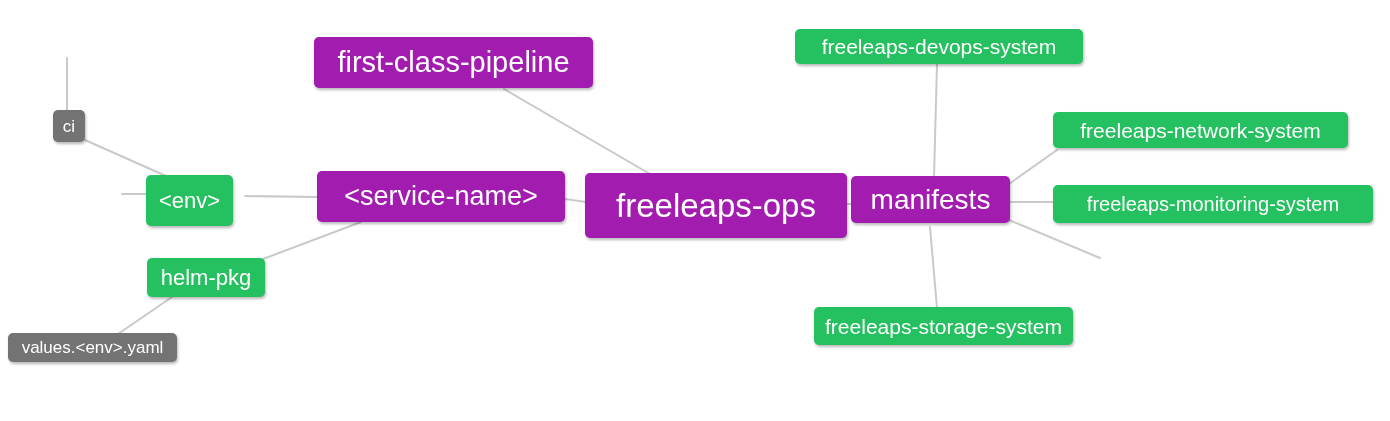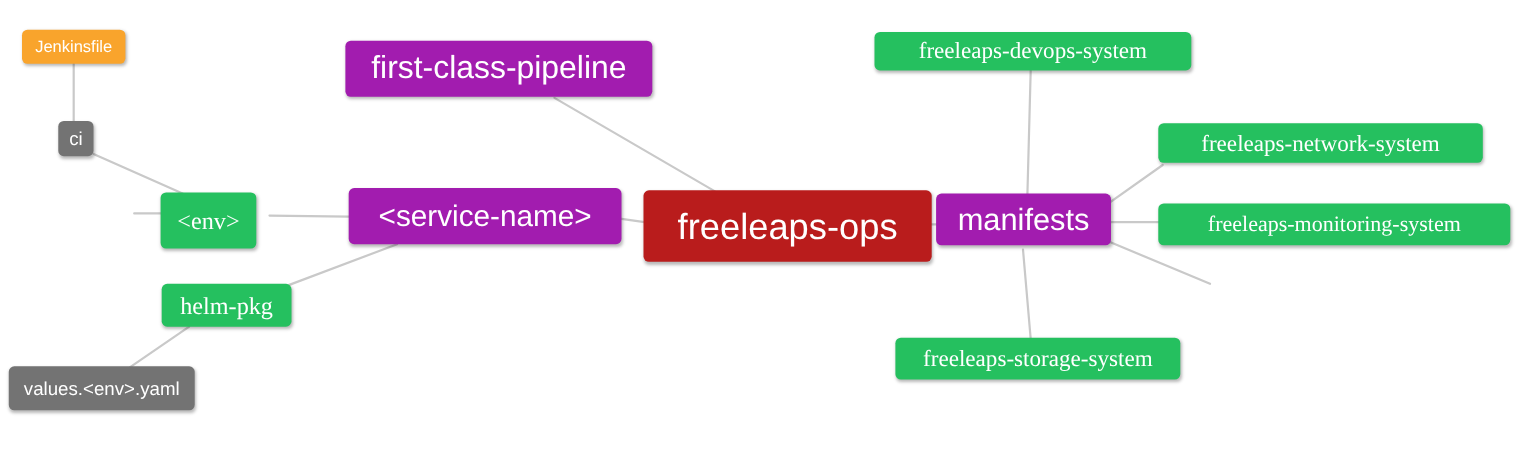--- a/index.html
+++ b/index.html
@@ -27,35 +27,35 @@
     display: flex;
     align-items: center;
     justify-content: center;
     color: #ffffff;
     border-radius: 5px;
     white-space: nowrap;
     box-shadow: 1px 2px 3px rgba(0,0,0,0.28);
     cursor: pointer;
     line-height: 1;
   }
-  .c-root   { background: #b91c1c; }
+  .c-root   { background: #a21caf; }
   .c-blue   { background: #a21caf; }
-  .c-green  { background: #25c05f; font-family: Liberation Serif, serif; }
+  .c-green  { background: #25c05f; }
   .c-red    { background: #737373; }
   .c-orange { background: #f9a42c; }
 
   #n-ops        { left: 585px;  top: 173px; width: 262px; height: 65px; font-size: 33px; }
   #n-fcp        { left: 314px;  top: 37px;  width: 279px; height: 51px; font-size: 29px; }
   #n-svc        { left: 317px;  top: 171px; width: 248px; height: 51px; font-size: 27px; }
   #n-env        { left: 146px;  top: 175px; width: 87px;  height: 51px; font-size: 22px; }
   #n-ci         { left: 53px;   top: 110px; width: 32px;  height: 32px; font-size: 17px; }
   #n-jenkins    { left: 20px;   top: 27px;  width: 94px;  height: 31px; font-size: 15px; }
   #n-argo       { left: 32px;   top: 177px; width: 90px;  height: 33px; font-size: 17px; }
   #n-helm       { left: 147px;  top: 258px; width: 118px; height: 39px; font-size: 22px; }
-  #n-values     { left: 8px;    top: 333px; width: 169px; height: 40px; font-size: 17px; }
+  #n-values     { left: 8px;    top: 333px; width: 169px; height: 29px; font-size: 17px; }
   #n-manifests  { left: 851px;  top: 176px; width: 159px; height: 47px; font-size: 28px; }
   #n-devops     { left: 795px;  top: 29px;  width: 288px; height: 35px; font-size: 21px; }
   #n-network    { left: 1053px; top: 112px; width: 295px; height: 36px; font-size: 21px; }
   #n-monitoring { left: 1053px; top: 185px; width: 320px; height: 38px; font-size: 20px; }
   #n-controls   { left: 1060px; top: 257px; width: 297px; height: 41px; font-size: 21px; }
   #n-storage    { left: 814px;  top: 307px; width: 259px; height: 38px; font-size: 21px; }
 </style>
 </head>
 <body>
 
@@ -76,21 +76,20 @@
     <line x1="1009" y1="202" x2="1054" y2="202"></line>
     <line x1="1009" y1="220" x2="1100" y2="258"></line>
     <line x1="930" y1="227" x2="937" y2="308"></line>
   </svg>
 
   <div class="node c-root" id="n-ops">freeleaps-ops</div>
   <div class="node c-blue" id="n-fcp">first-class-pipeline</div>
   <div class="node c-blue" id="n-svc">&lt;service-name&gt;</div>
   <div class="node c-green" id="n-env">&lt;env&gt;</div>
   <div class="node c-red" id="n-ci">ci</div>
-  <div class="node c-orange" id="n-jenkins">Jenkinsfile</div>
   <div class="node c-green" id="n-helm">helm-pkg</div>
   <div class="node c-red" id="n-values">values.&lt;env&gt;.yaml</div>
   <div class="node c-blue" id="n-manifests">manifests</div>
   <div class="node c-green" id="n-devops">freeleaps-devops-system</div>
   <div class="node c-green" id="n-network">freeleaps-network-system</div>
   <div class="node c-green" id="n-monitoring">freeleaps-monitoring-system</div>
   <div class="node c-green" id="n-storage">freeleaps-storage-system</div>
 
 </div>
 

